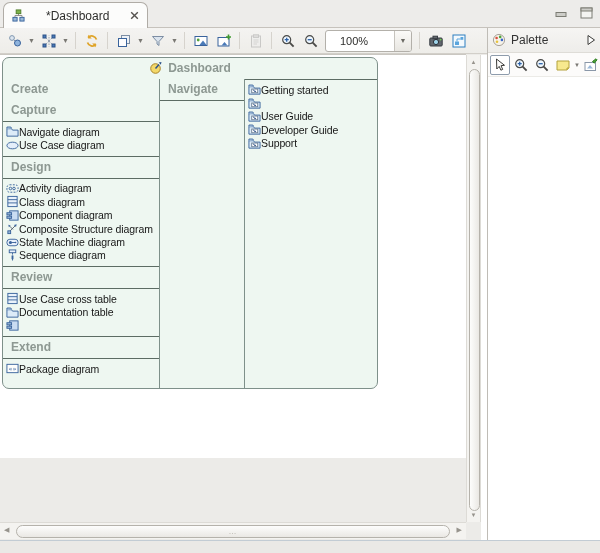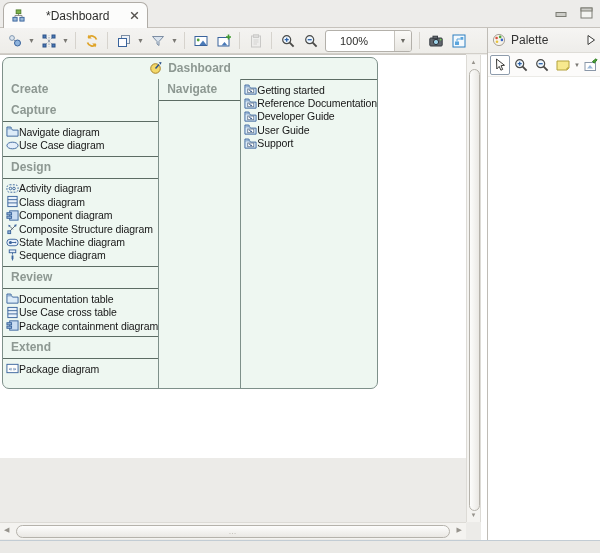--- a/index.html
+++ b/index.html
@@ -417,44 +417,43 @@
               <span class="label">Sequence diagram</span>
             </div>
           </div>
           <div class="hr"></div>
           <div class="sec-header">Review</div>
           <div class="hr"></div>
           <div class="items">
             <div class="item">
               <span class="icon">
                 <svg width="13" height="13" viewBox="0 0 14 14">
-                  <path d="M1 4h5l1 1.5h6V12H1z" fill="#dcebf8" stroke="#39639c"></path>
-                  <path d="M1 4V2.2h4.2L6 3.5" fill="#c5dcf0" stroke="#39639c"></path>
-                </svg>
-              </span>
-              <span class="label">Documentation table</span>
-            </div>
-            <div class="item">
-              <span class="icon">
-                <svg width="13" height="13" viewBox="0 0 14 14">
                   <rect x="2" y="1.5" width="10" height="11" fill="#eaf2fb" stroke="#39639c"></rect>
                   <path d="M2 5h10M2 8.5h10" stroke="#39639c"></path>
                 </svg>
               </span>
               <span class="label">Use Case cross table</span>
+            </div>
+            <div class="item">
+              <span class="icon">
+                <svg width="13" height="13" viewBox="0 0 14 14">
+                  <path d="M1 4h5l1 1.5h6V12H1z" fill="#dcebf8" stroke="#39639c"></path>
+                  <path d="M1 4V2.2h4.2L6 3.5" fill="#c5dcf0" stroke="#39639c"></path>
+                </svg>
+              </span>
+              <span class="label">Documentation table</span>
             </div>
             <div class="item">
               <span class="icon">
                 <svg width="13" height="13" viewBox="0 0 14 14">
                   <rect x="4" y="2" width="9" height="10" fill="#c9dcf2" stroke="#39639c"></rect>
                   <rect x="1" y="4" width="5" height="2.3" fill="#9ab8d8" stroke="#39639c"></rect>
                   <rect x="1" y="7.7" width="5" height="2.3" fill="#9ab8d8" stroke="#39639c"></rect>
                 </svg>
               </span>
-              <span class="label">Package containment diagram</span>
             </div>
           </div>
           <div class="hr"></div>
           <div class="sec-header">Extend</div>
           <div class="hr"></div>
           <div class="items">
             <div class="item">
               <span class="icon">
                 <svg width="13" height="13" viewBox="0 0 14 14">
                   <rect x="1" y="2.5" width="12" height="9" fill="#fdfdfc" stroke="#39639c"></rect>
@@ -488,45 +487,44 @@
             <div class="item">
               <span class="icon">
                 <svg width="13" height="13" viewBox="0 0 14 14">
                   <path d="M1 4h5l1 1.5h6V12H1z" fill="#dcebf8" stroke="#39639c"></path>
                   <path d="M1 4V2.2h4.2L6 3.5" fill="#c5dcf0" stroke="#39639c"></path>
                   <rect x="4" y="6.5" width="6.5" height="4" fill="#fff" stroke="#6b7f95"></rect>
                   <path d="M5.3 7.3l2.6 1.9" stroke="#2d5288"></path>
                   <path d="M8.8 9.8l-2.2-0.2 1.1-1.5z" fill="#2d5288"></path>
                 </svg>
               </span>
-              <span class="label">Reference Documentation</span>
             </div>
             <div class="item">
               <span class="icon">
                 <svg width="13" height="13" viewBox="0 0 14 14">
                   <path d="M1 4h5l1 1.5h6V12H1z" fill="#dcebf8" stroke="#39639c"></path>
                   <path d="M1 4V2.2h4.2L6 3.5" fill="#c5dcf0" stroke="#39639c"></path>
                   <rect x="4" y="6.5" width="6.5" height="4" fill="#fff" stroke="#6b7f95"></rect>
                   <path d="M5.3 7.3l2.6 1.9" stroke="#2d5288"></path>
                   <path d="M8.8 9.8l-2.2-0.2 1.1-1.5z" fill="#2d5288"></path>
                 </svg>
               </span>
-              <span class="label">Developer Guide</span>
+              <span class="label">User Guide</span>
             </div>
             <div class="item">
               <span class="icon">
                 <svg width="13" height="13" viewBox="0 0 14 14">
                   <path d="M1 4h5l1 1.5h6V12H1z" fill="#dcebf8" stroke="#39639c"></path>
                   <path d="M1 4V2.2h4.2L6 3.5" fill="#c5dcf0" stroke="#39639c"></path>
                   <rect x="4" y="6.5" width="6.5" height="4" fill="#fff" stroke="#6b7f95"></rect>
                   <path d="M5.3 7.3l2.6 1.9" stroke="#2d5288"></path>
                   <path d="M8.8 9.8l-2.2-0.2 1.1-1.5z" fill="#2d5288"></path>
                 </svg>
               </span>
-              <span class="label">User Guide</span>
+              <span class="label">Developer Guide</span>
             </div>
             <div class="item">
               <span class="icon">
                 <svg width="13" height="13" viewBox="0 0 14 14">
                   <path d="M1 4h5l1 1.5h6V12H1z" fill="#dcebf8" stroke="#39639c"></path>
                   <path d="M1 4V2.2h4.2L6 3.5" fill="#c5dcf0" stroke="#39639c"></path>
                   <rect x="4" y="6.5" width="6.5" height="4" fill="#fff" stroke="#6b7f95"></rect>
                   <path d="M5.3 7.3l2.6 1.9" stroke="#2d5288"></path>
                   <path d="M8.8 9.8l-2.2-0.2 1.1-1.5z" fill="#2d5288"></path>
                 </svg>

